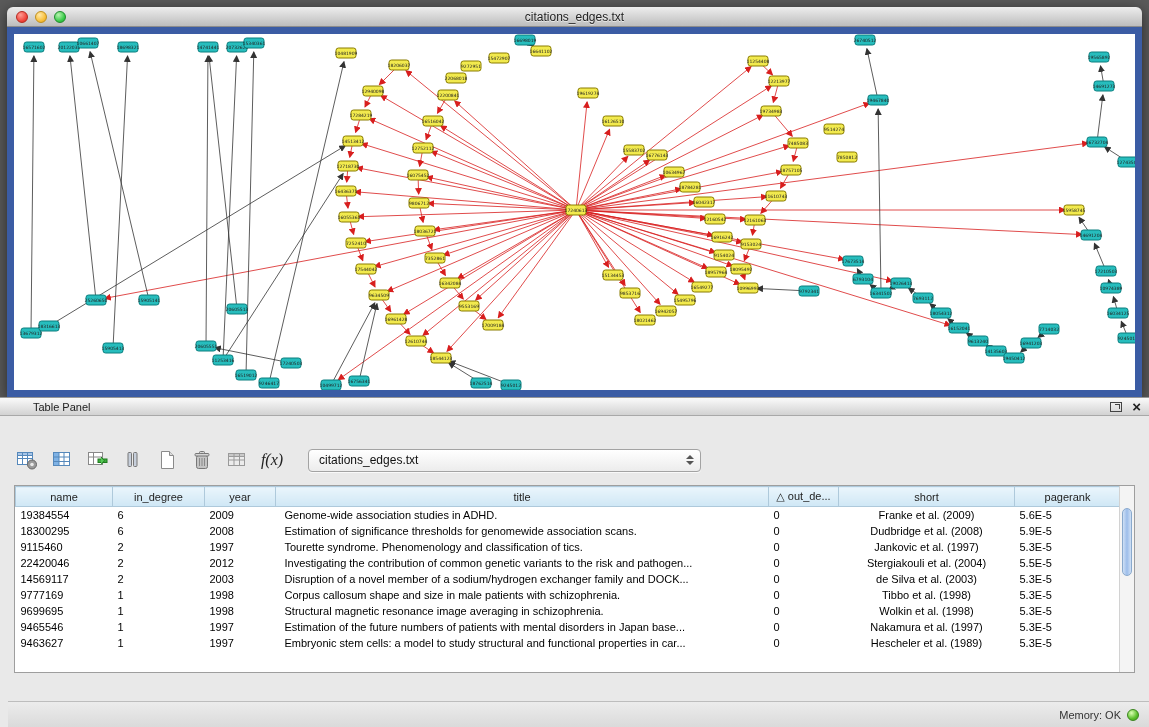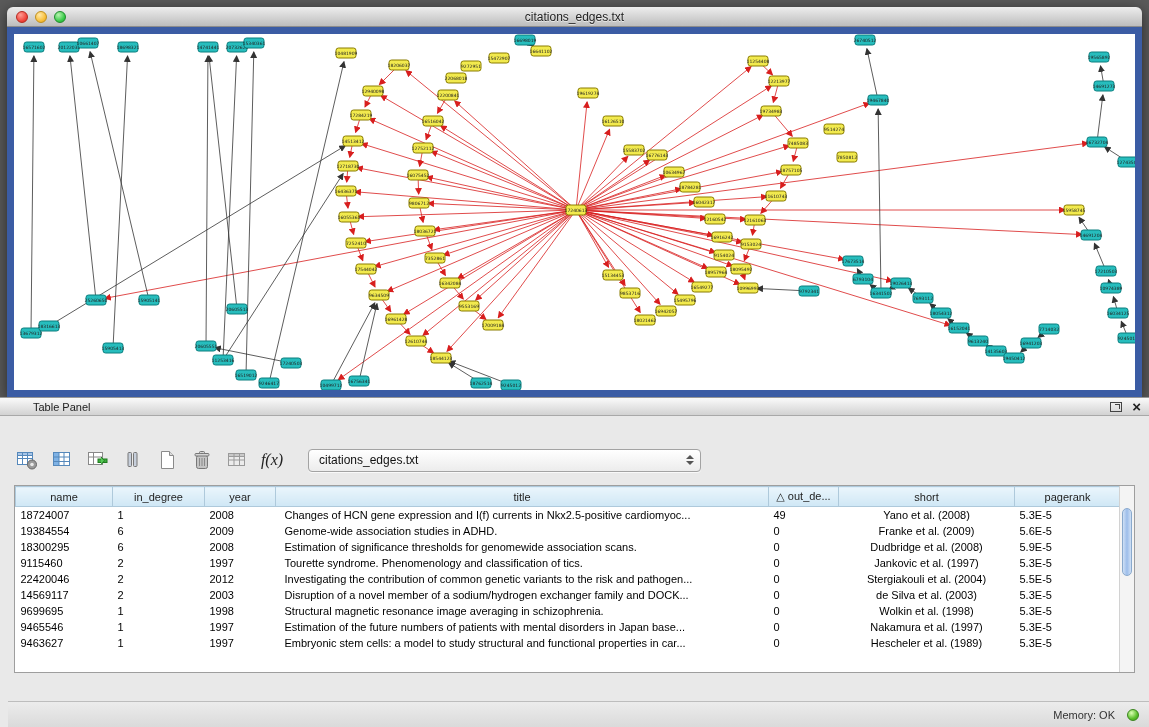--- a/index.html
+++ b/index.html
@@ -59,21 +59,21 @@
 
   .tabs-row { position:absolute; left:0; right:0; top:279px; height:20px; display:flex; justify-content:center;margin-top:48px; }
   .seg { height:20px; padding:0 13px; font-size:11px; color:#222; border:1px solid #8f8f8f; border-left:none;
     background:linear-gradient(#fdfdfd,#d8d8d8); }
   .seg:first-child { border-left:1px solid #8f8f8f; border-radius:4px 0 0 4px; }
   .seg:last-child  { border-radius:0 4px 4px 0; }
   .seg.active { background:linear-gradient(#8d8d8d,#686868); color:#fff; }
 
   .status-bar { position:absolute; left:8px; top:304px; right:0; height:26px;
     background:linear-gradient(#ececec,#dadada); border-top:1px solid #bdbdbd;
-    display:flex; align-items:center; justify-content:flex-end; gap:12px; padding-right:10px; }
+    display:flex; align-items:center; justify-content:flex-end; gap:6px; padding-right:10px; }
   .status-label { font-size:11px; color:#333; }
   .led { width:12px; height:12px; border-radius:50%;
     background:radial-gradient(circle at 35% 30%, #dcffb4, #5abf2a 60%, #3f9e18); border:1px solid #39851c; }
 </style>
 </head>
 <body>
 
 <div class="net-window">
   <div class="net-titlebar">
     <div class="lights">
@@ -748,29 +748,20 @@
             <th>in_degree</th>
             <th>year</th>
             <th>title</th>
             <th>△ out_de...</th>
             <th>short</th>
             <th>pagerank</th>
           </tr>
         </thead>
       <tbody>
           <tr>
-            <td class="col0">18724007</td>
-            <td class="col1">1</td>
-            <td class="col2">2008</td>
-            <td class="col3">Changes of HCN gene expression and I(f) currents in Nkx2.5-positive cardiomyoc...</td>
-            <td class="col4">49</td>
-            <td class="col5">Yano et al. (2008)</td>
-            <td class="col6">5.3E-5</td>
-          </tr>
-          <tr>
             <td class="col0">19384554</td>
             <td class="col1">6</td>
             <td class="col2">2009</td>
             <td class="col3">Genome-wide association studies in ADHD.</td>
             <td class="col4">0</td>
             <td class="col5">Franke et al. (2009)</td>
             <td class="col6">5.6E-5</td>
           </tr>
           <tr>
             <td class="col0">18300295</td>
@@ -802,20 +793,29 @@
           <tr>
             <td class="col0">14569117</td>
             <td class="col1">2</td>
             <td class="col2">2003</td>
             <td class="col3">Disruption of a novel member of a sodium/hydrogen exchanger family and DOCK...</td>
             <td class="col4">0</td>
             <td class="col5">de Silva et al. (2003)</td>
             <td class="col6">5.3E-5</td>
           </tr>
           <tr>
+            <td class="col0">9777169</td>
+            <td class="col1">1</td>
+            <td class="col2">1998</td>
+            <td class="col3">Corpus callosum shape and size in male patients with schizophrenia.</td>
+            <td class="col4">0</td>
+            <td class="col5">Tibbo et al. (1998)</td>
+            <td class="col6">5.3E-5</td>
+          </tr>
+          <tr>
             <td class="col0">9699695</td>
             <td class="col1">1</td>
             <td class="col2">1998</td>
             <td class="col3">Structural magnetic resonance image averaging in schizophrenia.</td>
             <td class="col4">0</td>
             <td class="col5">Wolkin et al. (1998)</td>
             <td class="col6">5.3E-5</td>
           </tr>
           <tr>
             <td class="col0">9465546</td>

